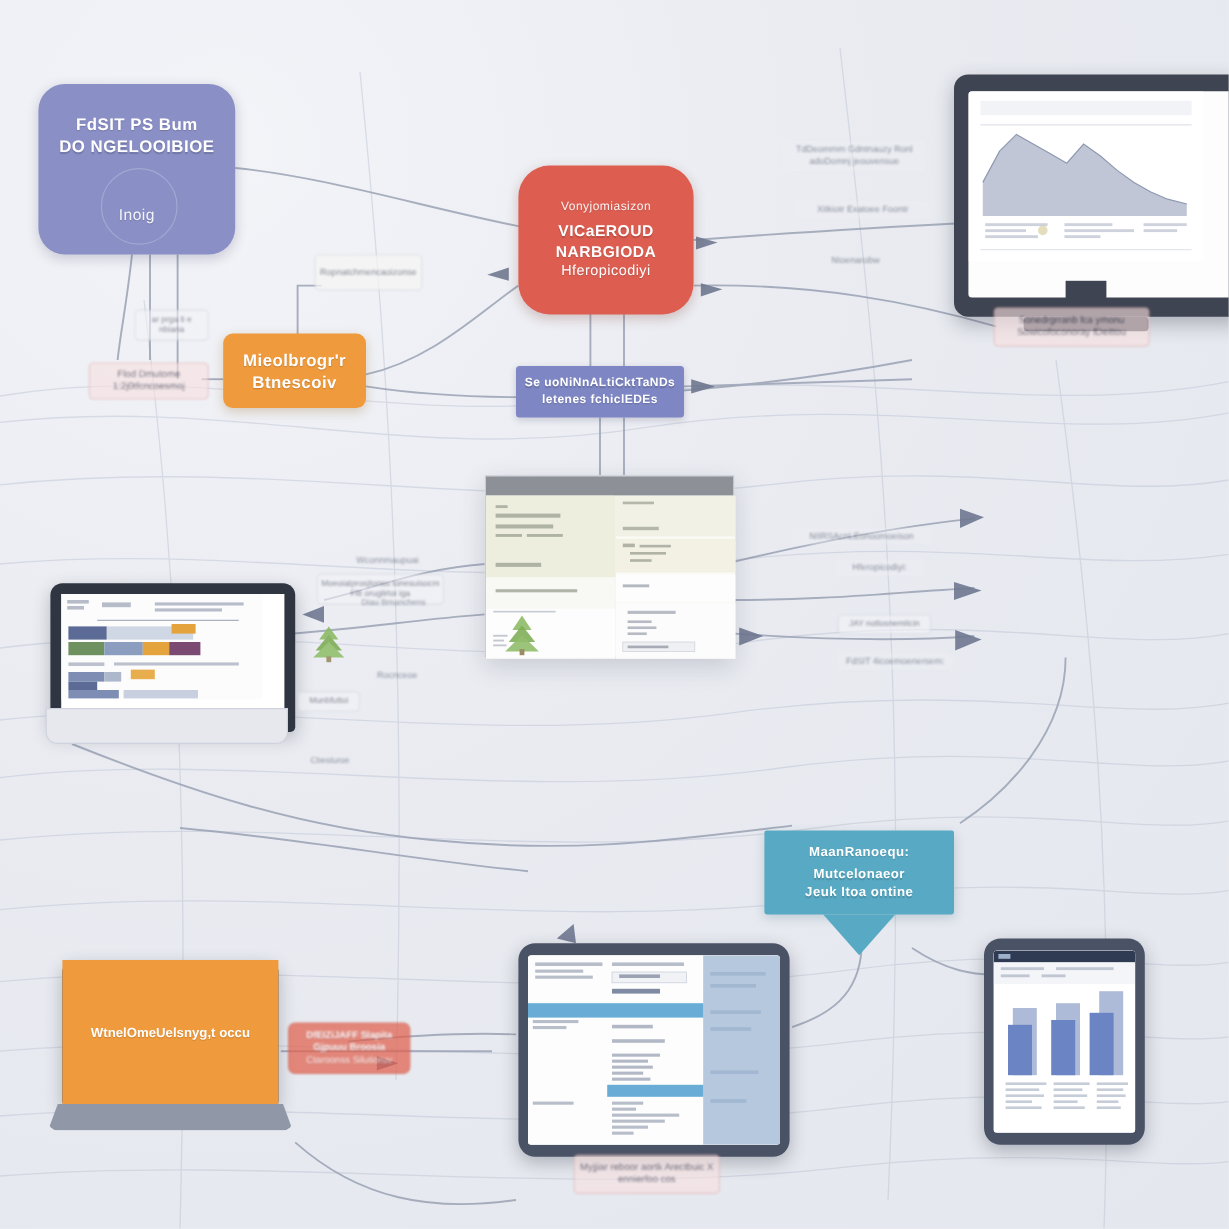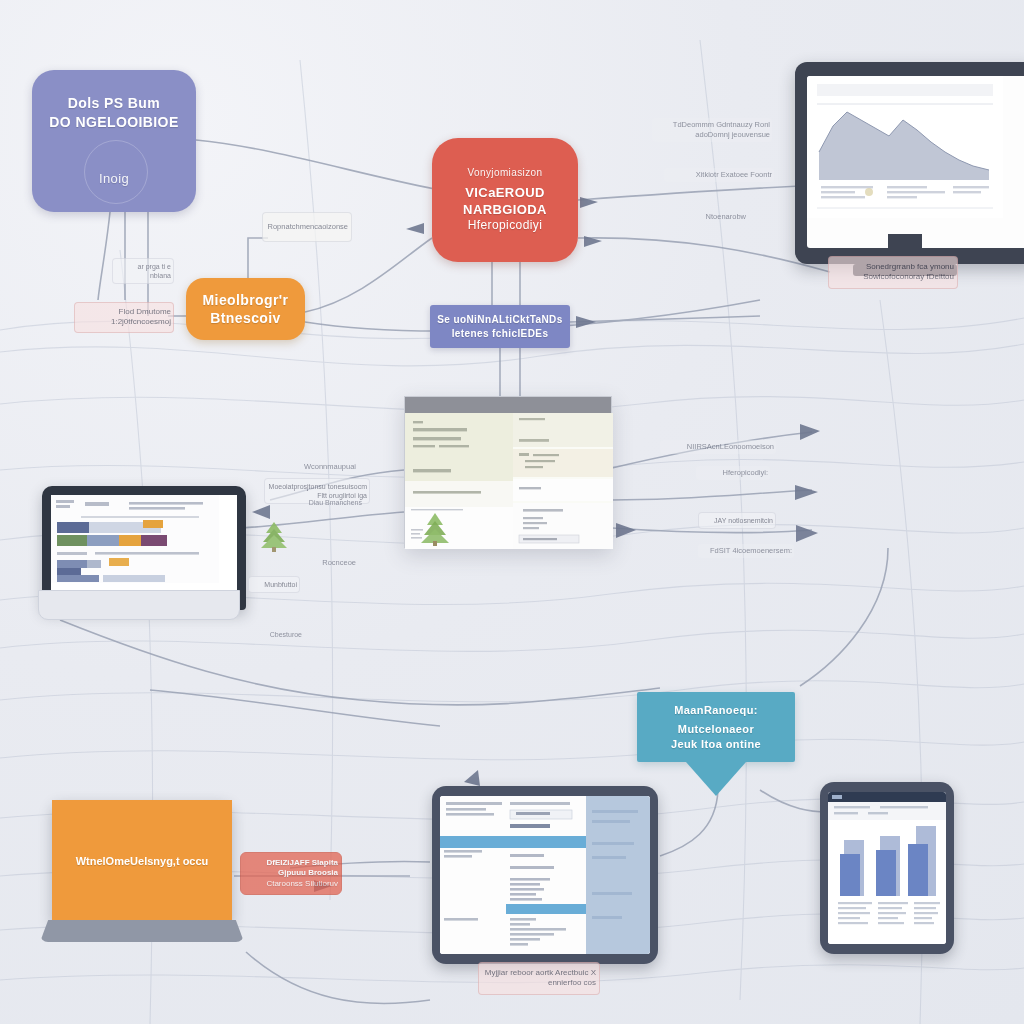--- a/index.html
+++ b/index.html
@@ -21,37 +21,37 @@
   .node{position:absolute;display:flex;flex-direction:column;align-items:center;
     justify-content:center;text-align:center;box-sizing:border-box;
     color:#fff;letter-spacing:.4px;line-height:1.32;
     text-shadow:0 1px 1px rgba(0,0,0,.18);}
   .node .ln{display:block;}
 
   .n-lavender{background:#8a8fc6;border-radius:22px;
      box-shadow:0 3px 10px rgba(60,60,100,.22);}
   .n-red{background:#dd5e51;border-radius:26px;
      box-shadow:0 3px 10px rgba(120,50,40,.25);}
-  .n-orange{background:#ef9a3c;border-radius:18px;
+  .n-orange{background:#ef9a3c;border-radius:8px;
      box-shadow:0 3px 9px rgba(140,90,20,.25);}
   .n-navy{background:#33415c;border-radius:26px;
      box-shadow:0 4px 12px rgba(25,35,60,.3);}
   .n-periwinkle-bar{background:#7e87c4;border-radius:3px;
      box-shadow:0 2px 6px rgba(60,60,100,.22);}
   .n-teal{background:#58aac4;border-radius:2px;
      box-shadow:0 3px 9px rgba(40,100,120,.22);}
   .teal-tail{position:absolute;left:50%;top:100%;transform:translateX(-50%);
      width:0;height:0;border-left:30px solid transparent;
      border-right:30px solid transparent;border-top:34px solid #58aac4;}
 
   .ghost-ring{position:absolute;width:62px;height:62px;border-radius:50%;
      border:1px solid rgba(255,255,255,.22);}
 
   
-  .chip{position:absolute;box-sizing:border-box;text-align:right;
+  .chip{position:absolute;box-sizing:border-box;text-align:center;
      line-height:1.3;border-radius:4px;}
   .chip-pink{background:rgba(248,224,224,.85);border:1px solid rgba(210,150,150,.55);
      color:#4c4a58;}
   .chip-coral{background:#e2604d;border:1px solid #cf5240;color:#fff;
      text-shadow:0 1px 1px rgba(0,0,0,.2);border-radius:6px;}
   .chip-grey{background:rgba(243,244,247,.8);border:1px solid rgba(190,194,205,.5);
      color:#5e6170;}
   .chip-plain{color:#6a6e7e;background:rgba(236,238,243,.55);border-radius:3px;}
 
   
@@ -178,21 +178,21 @@
       <polygon points="795,485 818,492 795,500"></polygon>
       <polygon points="796,525 818,533 796,542"></polygon>
       <polygon points="616,523 636,530 616,538"></polygon>
       <polygon points="270,505 252,512 270,519"></polygon>
       <polygon points="314,880 332,886 314,892"></polygon>
       <polygon points="464,782 478,770 480,786"></polygon>
     </g>
   </svg>
 
   <div class="node n-lavender" style="left:32px;top:70px;width:164px;height:142px;font-size:14px;font-weight:700;">
-    <span class="ln fuzz">Dols PS Bum</span>
+    <span class="ln fuzz">FdSIT PS Bum</span>
     <span class="ln fuzz">DO NGELOOIBIOE</span>
     <div class="ghost-ring" style="left:52px;top:70px;"></div>
     <span class="ln fuzz" style="margin-top:39px;font-size:13px;font-weight:400;opacity:.9;">Inoig</span>
   </div>
 
   <div class="node n-red" style="left:432px;top:138px;width:146px;height:124px;font-size:13px;font-weight:700;">
     <span class="ln fuzz" style="font-size:10px;font-weight:400;opacity:.92;margin-bottom:5px;">Vonyjomiasizon</span>
     <span class="ln fuzz">VICaEROUD</span>
     <span class="ln fuzz">NARBGIODA</span>
     <span class="ln fuzz" style="font-size:12px;font-weight:400;">Hferopicodiyi</span>

